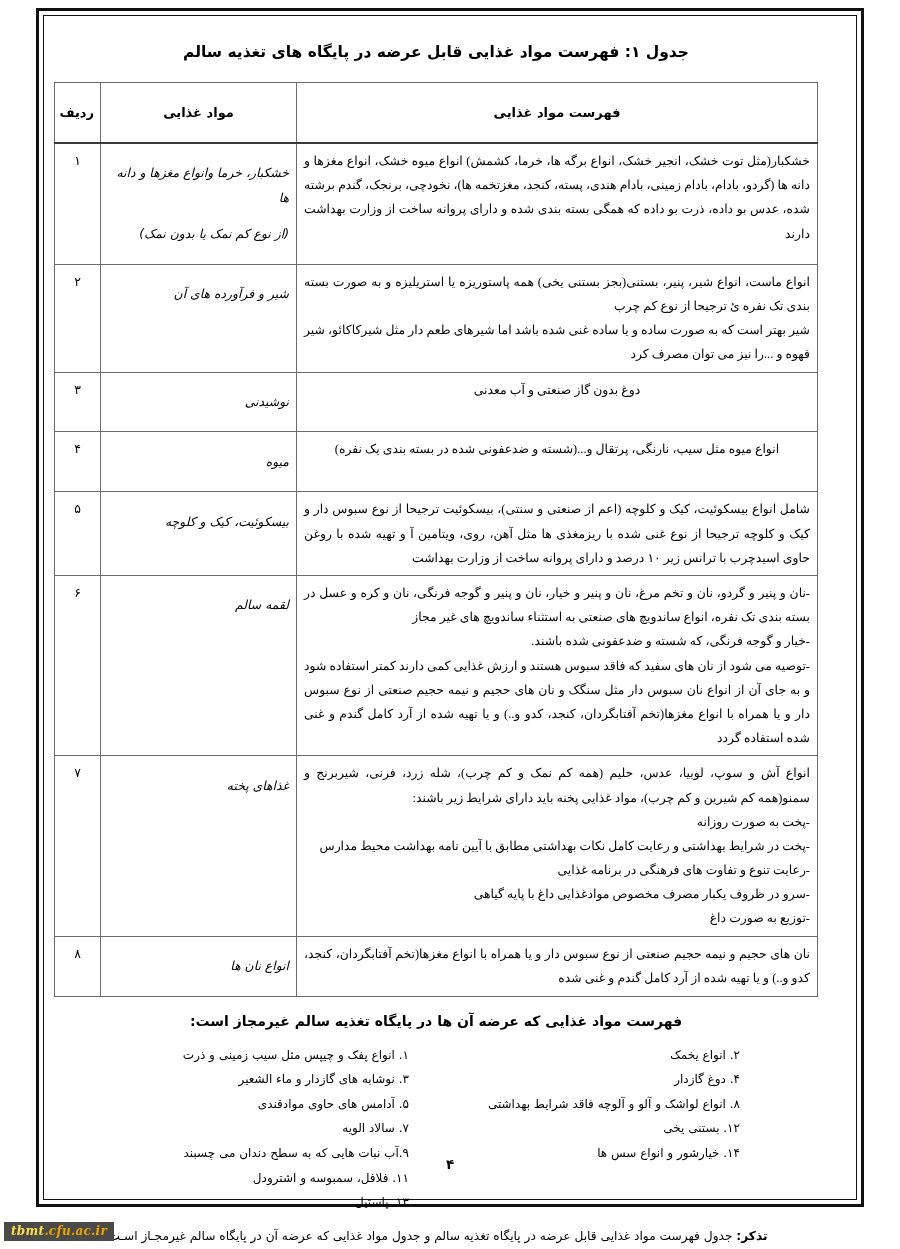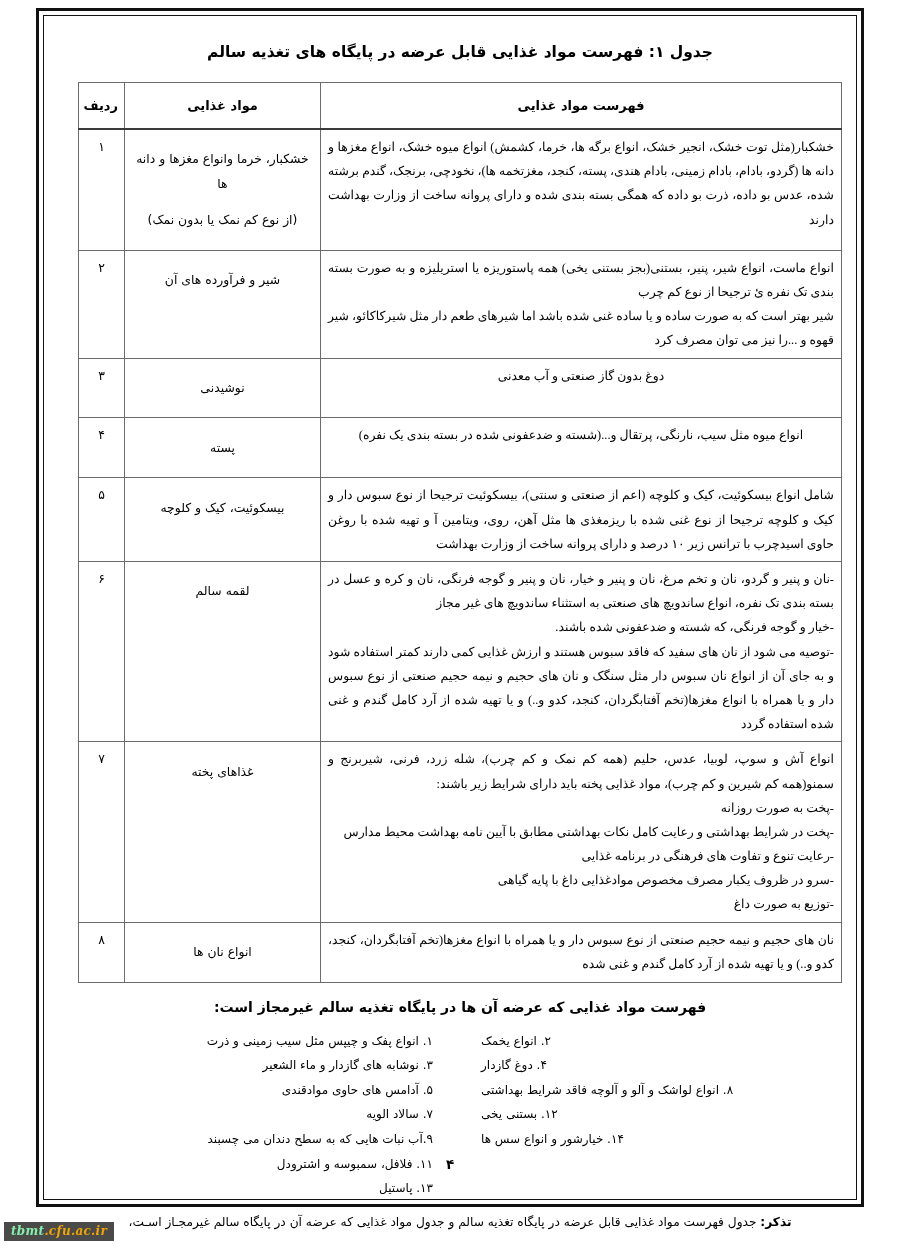--- a/index.html
+++ b/index.html
@@ -33,21 +33,21 @@
     top: 4px;
     right: 4px;
     bottom: 4px;
     border: 1px solid #111111;
     box-sizing: border-box;
     background: #ffffff;
   }
 
   #page-body {
     position: absolute;
-    left: 34px;
+    left: 10px;
     top: 16px;
     width: 764px;
     box-sizing: border-box;
   }
 
   
   .doc-title {
     text-align: center;
     font-size: 15.5px;
     font-weight: bold;
@@ -72,36 +72,36 @@
     border: 1px solid #6b6b6b;
     padding: 5px 7px;
     vertical-align: top;
     font-size: 12.4px;
     line-height: 1.95;
   }
   table.food-table thead th {
     text-align: center;
     font-weight: bold;
     font-size: 13px;
-    padding: 10px 6px;
+    padding: 17px 6px;
     vertical-align: middle;
     border-bottom: 2px solid #3a3a3a;
   }
   td.cell-num {
     text-align: center;
     vertical-align: top;
     padding-top: 7px;
     font-size: 13px;
   }
   td.cell-cat {
-    text-align: center;
     vertical-align: top;
     padding-top: 7px;
     font-size: 12.6px;
     line-height: 1.9;
+    font-style: italic;
   }
   td.cell-desc {
     text-align: justify;
     text-align-last: right;
     direction: rtl;
   }
   td.cell-desc.center-one {
     text-align: center;
     text-align-last: center;
   }
@@ -126,21 +126,21 @@
     gap: 14px;
     margin: 0 auto;
     width: 620px;
   }
   .banned-col {
     flex: 1 1 50%;
     font-size: 12px;
     line-height: 2.05;
   }
   .banned-col.col-right { text-align: right; padding-right: 34px; }
-  .banned-col.col-left  { text-align: left; padding-right: 6px; }
+  .banned-col.col-left  { text-align: right; padding-right: 6px; }
   .banned-item { white-space: nowrap; }
 
   
   .note-line {
     margin: 10px 18px 0 18px;
     font-size: 12.2px;
     text-align: justify;
     text-align-last: center;
     line-height: 1.9;
   }
@@ -167,21 +167,21 @@
     background: #4a4a48;
     color: #f0a500;
     font-family: "DejaVu Serif", "Liberation Serif", serif;
     font-style: italic;
     font-weight: bold;
     font-size: 12px;
     letter-spacing: 0.3px;
     padding: 2px 7px 3px 7px;
     direction: ltr;
   }
-  #watermark .wm-white { color: #86efac; }
+  #watermark .wm-white { color: #fde047; }
 </style>
 </head>
 <body>
 
 <div id="page-frame">
   <div id="page-frame-inner">
 
     <div id="page-body">
 
       <div class="doc-title">جدول ۱: فهرست مواد غذایی قابل عرضه در پایگاه های تغذیه سالم</div>
@@ -227,21 +227,21 @@
               <td class="cell-cat">
                 <p>نوشیدنی</p>
               </td>
               <td class="cell-num">۳</td>
             </tr>
             <tr>
               <td class="cell-desc center-one">
                 <p>انواع میوه مثل سیب، نارنگی، پرتقال و...(شسته و ضدعفونی شده در بسته بندی یک نفره)</p>
               </td>
               <td class="cell-cat">
-                <p>پسته</p>
+                <p>میوه</p>
               </td>
               <td class="cell-num">۴</td>
             </tr>
             <tr>
               <td class="cell-desc">
                 <p>شامل انواع بیسکوئیت، کیک و کلوچه (اعم از صنعتی و سنتی)، بیسکوئیت ترجیحا از نوع سبوس دار و کیک و کلوچه ترجیحا از نوع غنی شده با ریزمغذی ها مثل آهن، روی، ویتامین آ و تهیه شده با روغن حاوی اسیدچرب با ترانس زیر ۱۰ درصد و دارای پروانه ساخت از وزارت بهداشت</p>
               </td>
               <td class="cell-cat">
                 <p>بیسکوئیت، کیک و کلوچه</p>
               </td>

